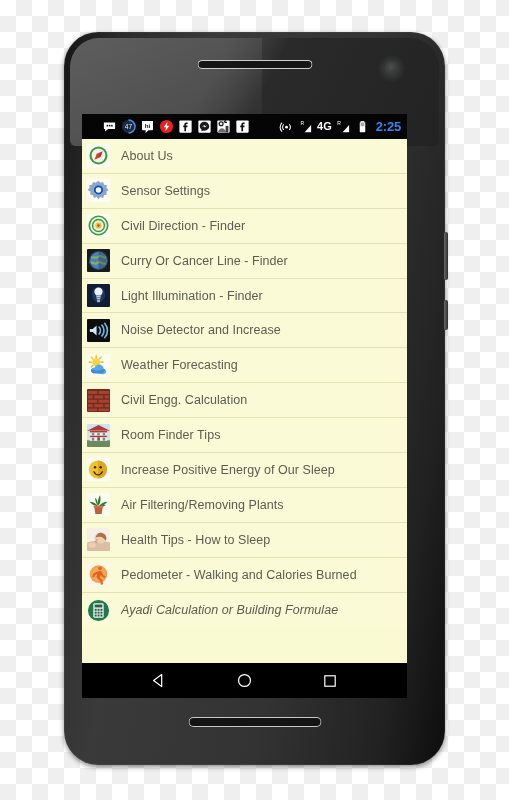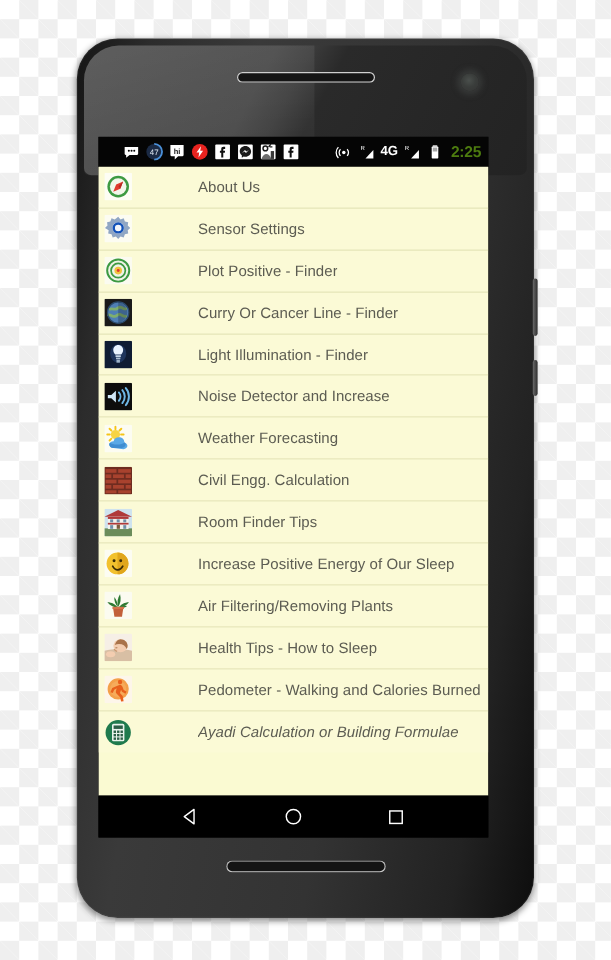--- a/index.html
+++ b/index.html
@@ -134,21 +134,21 @@
     align-items: center;
     gap: 4px;
   }
   .sb-ico {
     width: 15px;
     height: 15px;
     flex: 0 0 auto;
     display: block;
   }
   .sb-clock {
-    color: #4d7c0f;
+    color: #3b82f6;
     font-size: 13px;
     font-weight: bold;
     letter-spacing: -0.2px;
     margin-left: 2px;
     white-space: nowrap;
     font-family: "Liberation Sans", sans-serif;
   }
   .sb-4g {
     color: #fff;
     font-size: 11px;
@@ -164,21 +164,20 @@
     overflow: hidden;
   }
   .row {
     display: flex;
     align-items: center;
     height: 34.9px;
     box-sizing: border-box;
     border-bottom: 1px solid #e2e2b4;
     padding-left: 5px;
     background: #fbfad6;
-    gap: 44px;
   }
   .row:last-child { border-bottom: none; font-style: italic; }
   .row-icon {
     width: 23px;
     height: 23px;
     flex: 0 0 auto;
     margin-right: 11px;
     display: block;
     border-radius: 1px;
   }
@@ -331,21 +330,21 @@
 
       <div class="row">
         <svg class="row-icon" viewBox="0 0 24 24">
           <rect width="24" height="24" fill="#fbfbf0"></rect>
           <circle cx="12" cy="12" r="9.6" fill="#eef3e6"></circle>
           <circle cx="12" cy="12" r="9.6" fill="none" stroke="#3d9a42" stroke-width="1.7"></circle>
           <circle cx="12" cy="12" r="6.2" fill="none" stroke="#3d9a42" stroke-width="1.5"></circle>
           <circle cx="12" cy="12" r="3.3" fill="#f0c23c"></circle>
           <circle cx="12" cy="12" r="1.3" fill="#e0392e"></circle>
         </svg>
-        <span class="row-label">Plot Positive - Finder</span>
+        <span class="row-label">Civil Direction - Finder</span>
       </div>
 
       <div class="row">
         <svg class="row-icon" viewBox="0 0 24 24">
           <rect width="24" height="24" fill="#1a1a1a"></rect>
           <circle cx="12" cy="12" r="9.3" fill="#4f7fb5"></circle>
           <path d="M5 9c2-.8 3.6.4 5 0s2.4-2 4.2-1.6 2.6 1.8 4.4 1.4M3.5 14c2.3-.3 3.4 1.6 5.4 1.3s2.6-2.1 4.6-1.7 3 2.2 5 1.6" fill="none" stroke="#7fae6e" stroke-width="2.4" stroke-linecap="round"></path>
           <circle cx="12" cy="12" r="9.3" fill="none" stroke="#2b4a6b" stroke-width="1.1"></circle>
           <path d="M12 2.8a9.3 9.3 0 0 1 0 18.4" fill="rgba(0,0,0,0.22)"></path>
         </svg>

